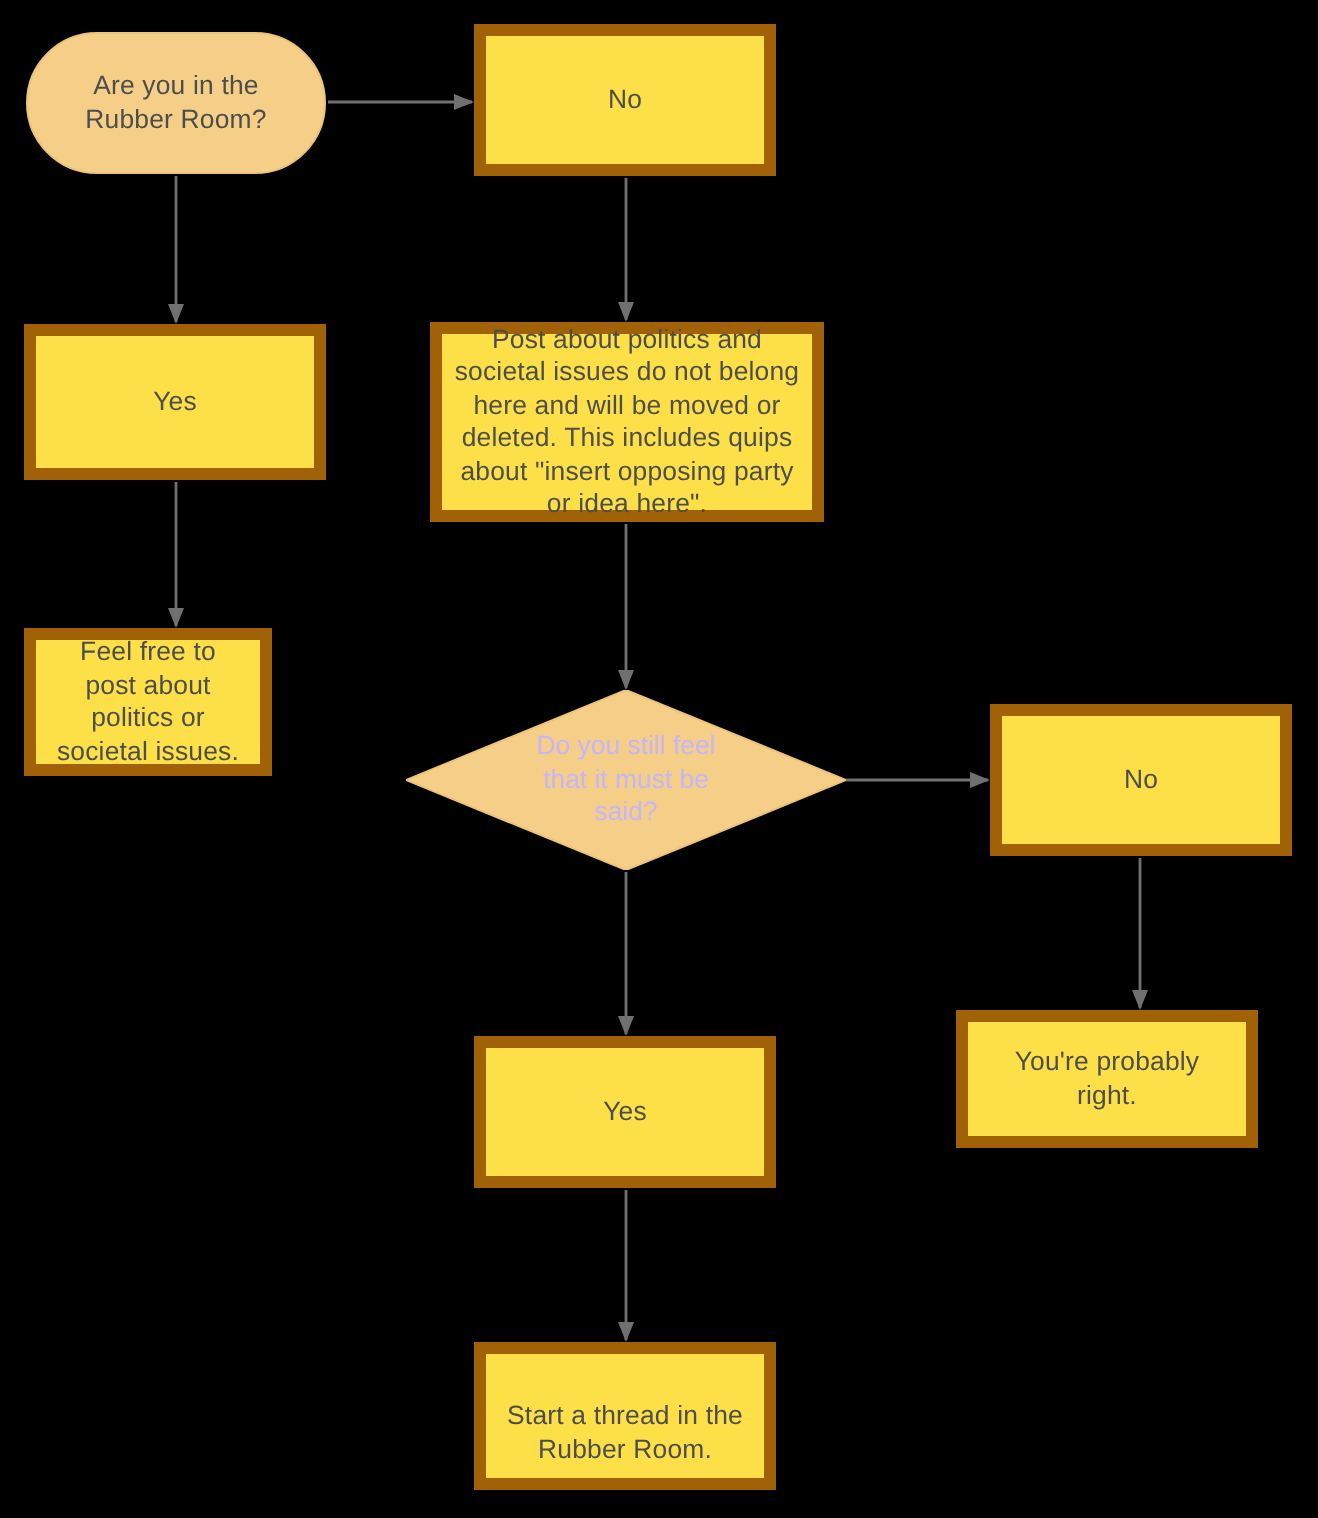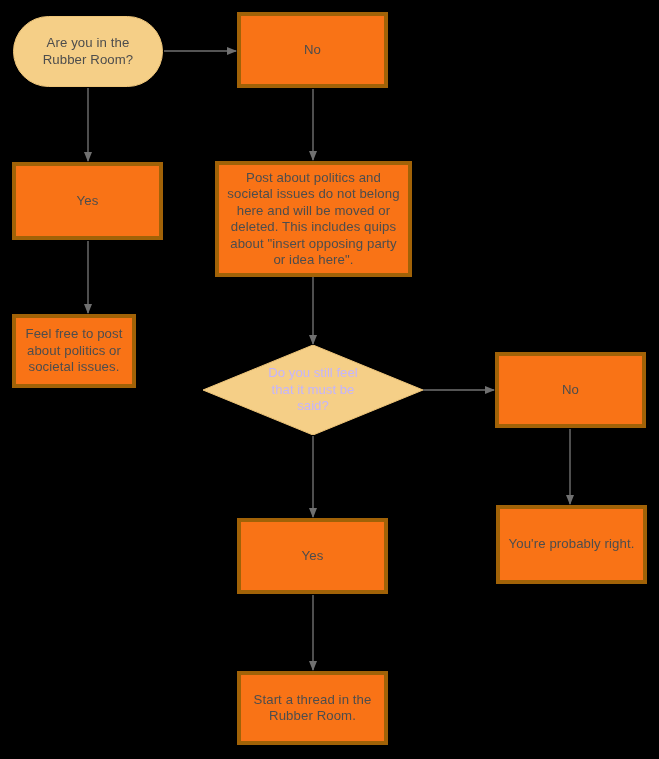--- a/index.html
+++ b/index.html
@@ -32,22 +32,22 @@
     justify-content: center;
     text-align: center;
     color: #4d4d4d;
     font-size: 13.2px;
     line-height: 16.5px;
     letter-spacing: 0.1px;
     padding: 2px 6px;
     z-index: 2;
   }
   .rect {
-    background: #f97316;
-    border: 4px solid #a16207;
+    background: #fde047;
+    border: 6px solid #a16207;
   }
   .stadium {
     background: #f5cf87;
     border: 1px solid #edc478;
     border-radius: 999px;
   }
   .diamond-wrap {
     position: absolute;
     z-index: 2;
   }
@@ -113,46 +113,46 @@
   </div>
 
   <div class="node rect" style="left:237px; top:12px; width:151px; height:76px;">
     <span class="node-text">No</span>
   </div>
 
   <div class="node rect" style="left:12px; top:162px; width:151px; height:78px;">
     <span class="node-text">Yes</span>
   </div>
 
-  <div class="node rect" style="left:215px; top:161px; width:197px; height:116px; padding:4px 6px;">
+  <div class="node rect" style="left:215px; top:161px; width:197px; height:100px; padding:4px 6px;">
     <span class="node-text">Post about politics and societal issues do not belong here and will be moved or deleted. This includes quips about "insert opposing party or idea here".</span>
   </div>
 
   <div class="node rect" style="left:12px; top:314px; width:124px; height:74px; padding:4px 8px;">
     <span class="node-text">Feel free to post about politics or societal issues.</span>
   </div>
 
   <div class="diamond-wrap" style="left:203px; top:345px; width:220px; height:90px;">
     <svg width="220" height="90" viewBox="0 0 220 90" xmlns="http://www.w3.org/2000/svg">
       <polygon points="110,0 220,45 110,90 0,45" fill="#f5cf87" stroke="#edc478" stroke-width="1"></polygon>
     </svg>
     <div class="diamond-label">Do you still feel
 that it must be
 said?</div>
   </div>
 
   <div class="node rect" style="left:495px; top:352px; width:151px; height:76px;">
     <span class="node-text">No</span>
   </div>
 
-  <div class="node rect" style="left:496px; top:505px; width:151px; height:79px; padding:4px 8px;">
+  <div class="node rect" style="left:478px; top:505px; width:151px; height:69px; padding:4px 8px;">
     <span class="node-text">You're probably right.</span>
   </div>
 
   <div class="node rect" style="left:237px; top:518px; width:151px; height:76px;">
     <span class="node-text">Yes</span>
   </div>
 
-  <div class="node rect" style="left:237px; top:671px; width:151px; height:74px; padding:6px 8px;">
+  <div class="node rect" style="left:237px; top:671px; width:151px; height:74px; padding:6px 8px;align-items:flex-end;">
     <span class="node-text">Start a thread in the Rubber Room.</span>
   </div>
 
 </div>
 
 </body></html>

